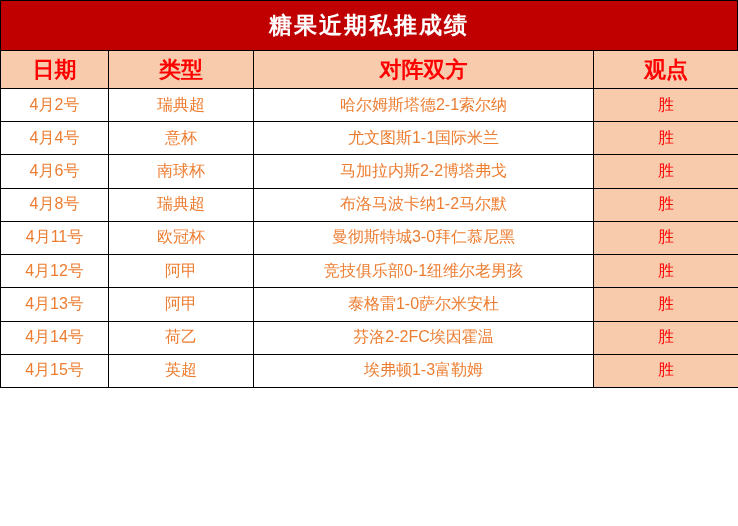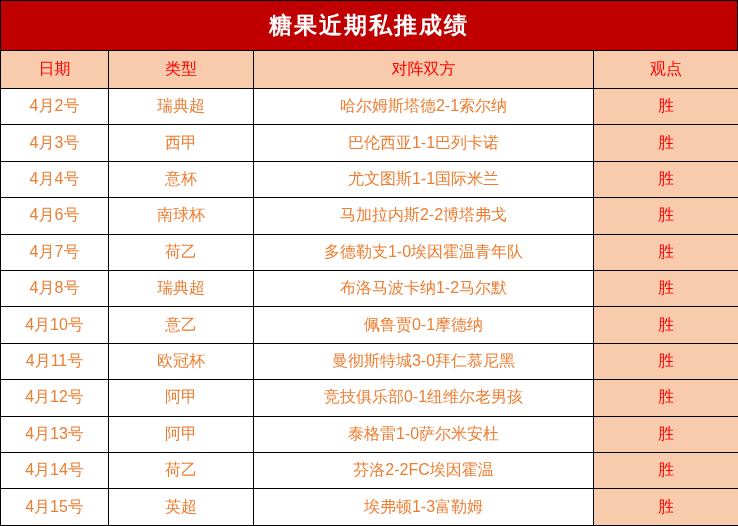--- a/index.html
+++ b/index.html
@@ -3,21 +3,21 @@
 <meta charset="utf-8">
 <style>
   html, body {
     margin: 0;
     padding: 0;
     background: #ffffff;
     font-family: "Liberation Sans", "DejaVu Sans", sans-serif;
   }
   .page {
     width: 738px;
-    height: 526px;
+    height: 388px;
     box-sizing: border-box;
     display: flex;
     flex-direction: column;
     background: #ffffff;
     overflow: hidden;
   }
   .title-bar {
     flex: none;
     height: 50px;
     box-sizing: border-box;
@@ -47,22 +47,22 @@
     text-align: center;
     vertical-align: middle;
     padding: 0 2px;
     overflow: hidden;
     white-space: nowrap;
   }
   thead tr { height: 38px; }
   th {
     background: var(--header-bg, #F8CBAD);
     color: var(--header-text, #FF0000);
-    font-size: 16px;
-    font-weight: 400;
+    font-size: 22px;
+    font-weight: 700;
   }
   td {
     background: var(--row-bg, #FFFFFF);
     color: var(--data-text, #ED7D31);
     font-size: 16px;
     font-weight: 400;
     text-align: center;
   }
   td.verdict {
     background: var(--verdict-bg, #F8CBAD);
@@ -92,63 +92,45 @@
       </tr>
     </thead>
     <tbody>
   <tr>
     <td>4月2号</td>
     <td>瑞典超</td>
     <td>哈尔姆斯塔德2-1索尔纳</td>
     <td class="verdict">胜</td>
   </tr>
 
-  <tr>
-    <td>4月3号</td>
-    <td>西甲</td>
-    <td>巴伦西亚1-1巴列卡诺</td>
-    <td class="verdict">胜</td>
-  </tr>
 
   <tr>
     <td>4月4号</td>
     <td>意杯</td>
     <td>尤文图斯1-1国际米兰</td>
     <td class="verdict">胜</td>
   </tr>
 
 
   <tr>
     <td>4月6号</td>
     <td>南球杯</td>
     <td>马加拉内斯2-2博塔弗戈</td>
     <td class="verdict">胜</td>
   </tr>
 
-  <tr>
-    <td>4月7号</td>
-    <td>荷乙</td>
-    <td>多德勒支1-0埃因霍温青年队</td>
-    <td class="verdict">胜</td>
-  </tr>
 
   <tr>
     <td>4月8号</td>
     <td>瑞典超</td>
     <td>布洛马波卡纳1-2马尔默</td>
     <td class="verdict">胜</td>
   </tr>
 
 
-  <tr>
-    <td>4月10号</td>
-    <td>意乙</td>
-    <td>佩鲁贾0-1摩德纳</td>
-    <td class="verdict">胜</td>
-  </tr>
 
   <tr>
     <td>4月11号</td>
     <td>欧冠杯</td>
     <td>曼彻斯特城3-0拜仁慕尼黑</td>
     <td class="verdict">胜</td>
   </tr>
 
   <tr>
     <td>4月12号</td>

